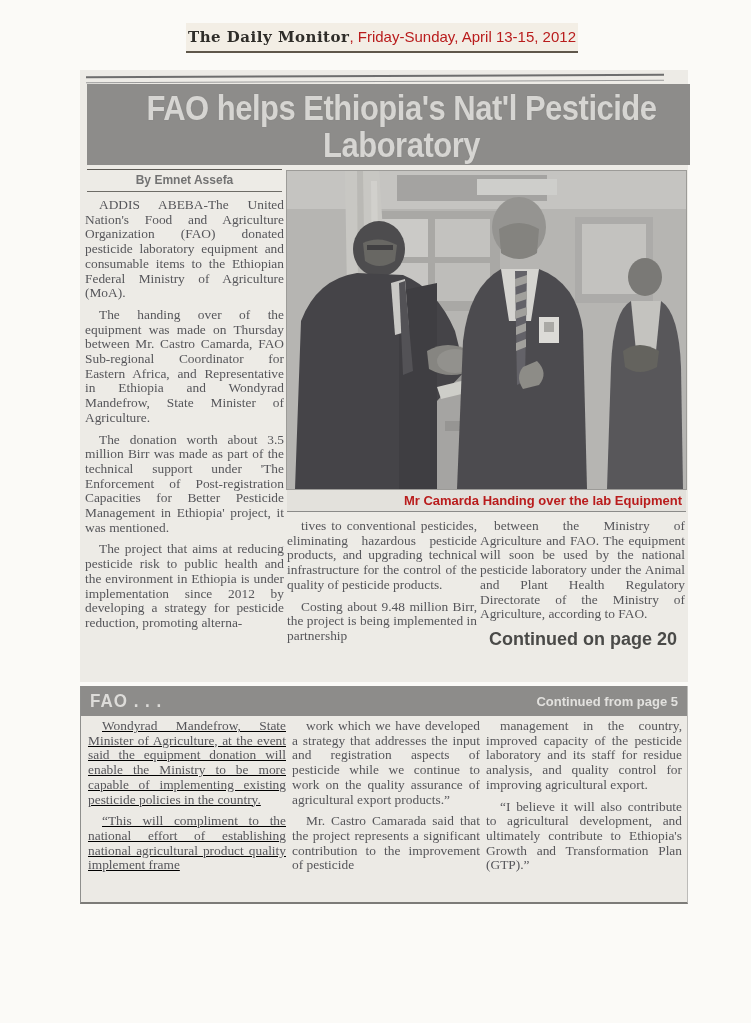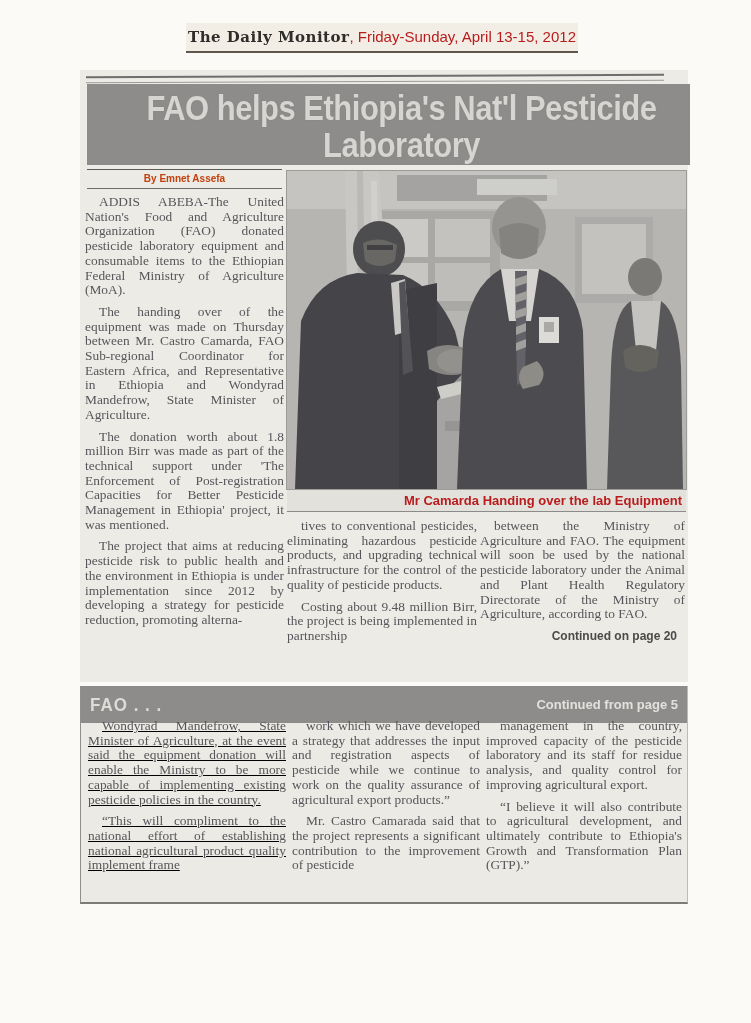--- a/index.html
+++ b/index.html
@@ -49,21 +49,21 @@
     transform:scaleY(1.16);transform-origin:top center;
     text-shadow:0 0 1px #7a7a78;
     margin-top:4px;
   }
   .hl + .hl{margin-top:1px;}
   
   .col{position:absolute;}
   .col-left{left:5px;top:99px;width:199px;}
   .byline{
     font-family:"Liberation Sans", sans-serif;font-weight:bold;
-    font-size:10px;color:#c2410c;text-align:center;
+    font-size:12px;color:#737373;text-align:center;
     border-top:1.5px solid #5c5a55;border-bottom:1px solid #6e6c67;
     padding:3px 0 4px 0;margin:0 2px 6px 2px;
   }
   p.np{
     font-size:13.4px;line-height:14.7px;color:#56565a;
     text-align:justify;text-indent:14px;margin:0 0 7px 0;
   }
   
   .photo-wrap{
     position:absolute;left:207px;top:101px;width:399px;height:318px;
@@ -74,32 +74,32 @@
     position:absolute;left:207px;top:420px;width:399px;height:22px;
     background:#e3e1dc;border-bottom:1px solid #8b8b89;
     font-family:"Liberation Sans", sans-serif;font-weight:bold;
     font-size:13px;line-height:21px;color:#b91c1c;
     text-align:right;padding-right:4px;box-sizing:border-box;
   }
   .col-mid{left:207px;top:449px;width:190px;}
   .col-right{left:400px;top:449px;width:205px;}
   .continued-on{
     font-family:"Liberation Sans", sans-serif;font-weight:bold;
-    font-size:12px;color:#4a4a48;text-align:right;
+    font-size:18px;color:#4a4a48;text-align:right;
     padding-right:8px;margin-top:6px;
   }
   
   .bottom-clip{
     position:absolute;left:80px;top:686px;width:608px;height:218px;
     background:#eceae5;
     border-left:1px solid #8f8f8d;border-right:1px solid #bcbbb8;
     border-bottom:2px solid #7c7b78;box-sizing:border-box;
   }
   .section-bar{
-    position:absolute;left:0;top:0;width:100%;height:37px;
+    position:absolute;left:0;top:0;width:100%;height:30px;
     background:#8d8c8a;display:flex;justify-content:space-between;
     align-items:center;padding:0 9px;box-sizing:border-box;
   }
   .section-label{
     font-family:"Liberation Sans", sans-serif;font-weight:bold;
     font-size:17px;color:#dddcd9;letter-spacing:1px;
     transform:scaleY(1.1);
   }
   .continued-from{
     font-family:"Liberation Sans", sans-serif;font-weight:bold;
@@ -124,21 +124,21 @@
 
     <div class="headline-bar">
       <span class="hl">FAO helps Ethiopia's Nat'l Pesticide</span>
       <span class="hl">Laboratory</span>
     </div>
 
     <div class="col col-left">
       <div class="byline">By Emnet Assefa</div>
       <p class="np">ADDIS ABEBA-The United Nation's Food and Agriculture Organization (FAO) donated pesticide laboratory equipment and consumable items to the Ethiopian Federal Ministry of Agriculture (MoA).</p>
       <p class="np">The handing over of the equipment was made on Thursday between Mr. Castro Camarda, FAO Sub-regional Coordinator for Eastern Africa, and Representative in Ethiopia and Wondyrad Mandefrow, State Minister of Agriculture.</p>
-      <p class="np">The donation worth about 1.8 million Birr was made as part of the technical support under 'The Enforcement of Post-registration Capacities for Better Pesticide Management in Ethiopia' project, it was mentioned.</p>
+      <p class="np">The donation worth about 3.5 million Birr was made as part of the technical support under 'The Enforcement of Post-registration Capacities for Better Pesticide Management in Ethiopia' project, it was mentioned.</p>
       <p class="np">The project that aims at reducing pesticide risk to public health and the environment in Ethiopia is under implementation since 2012 by developing a strategy for pesticide reduction, promoting alterna-</p>
     </div>
 
     <div class="photo-wrap">
       <svg viewBox="0 0 399 318">
         <rect x="0" y="0" width="399" height="318" fill="#b3b2af"></rect>
 
         <rect x="0" y="0" width="399" height="38" fill="#c4c3c0"></rect>
         <rect x="110" y="4" width="150" height="26" fill="#9f9e9b"></rect>
         <rect x="190" y="8" width="80" height="16" fill="#cfcecb"></rect>

